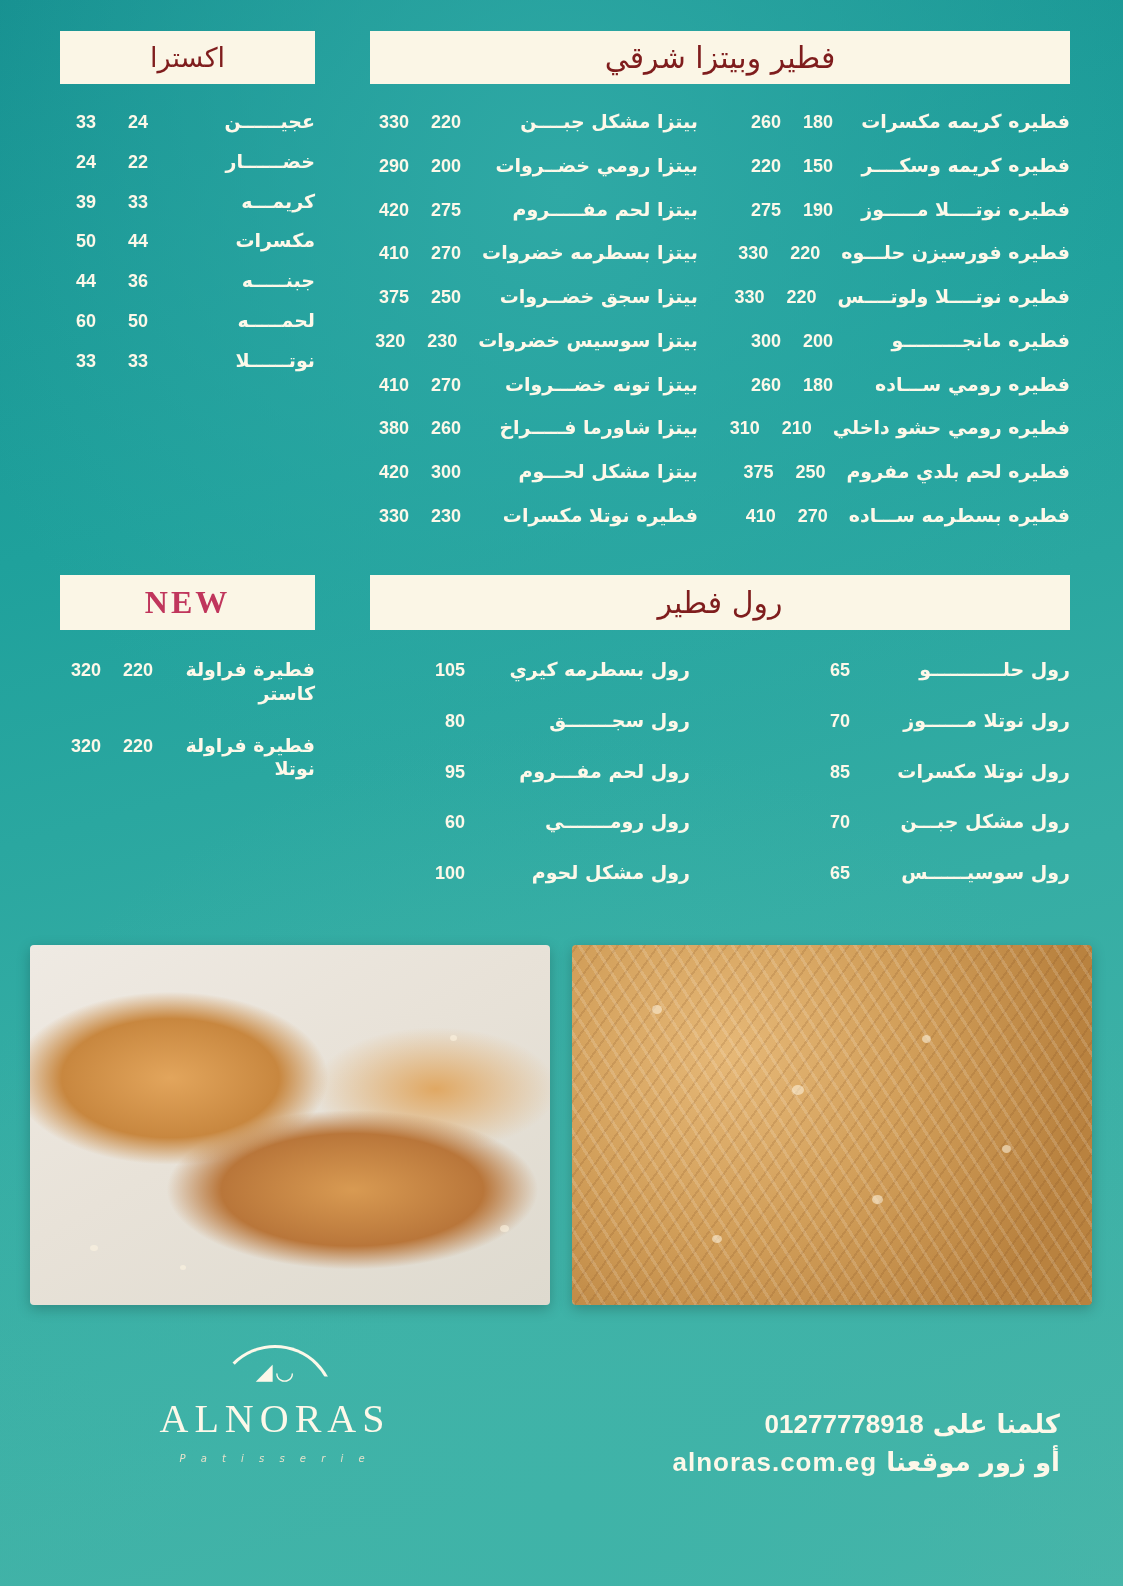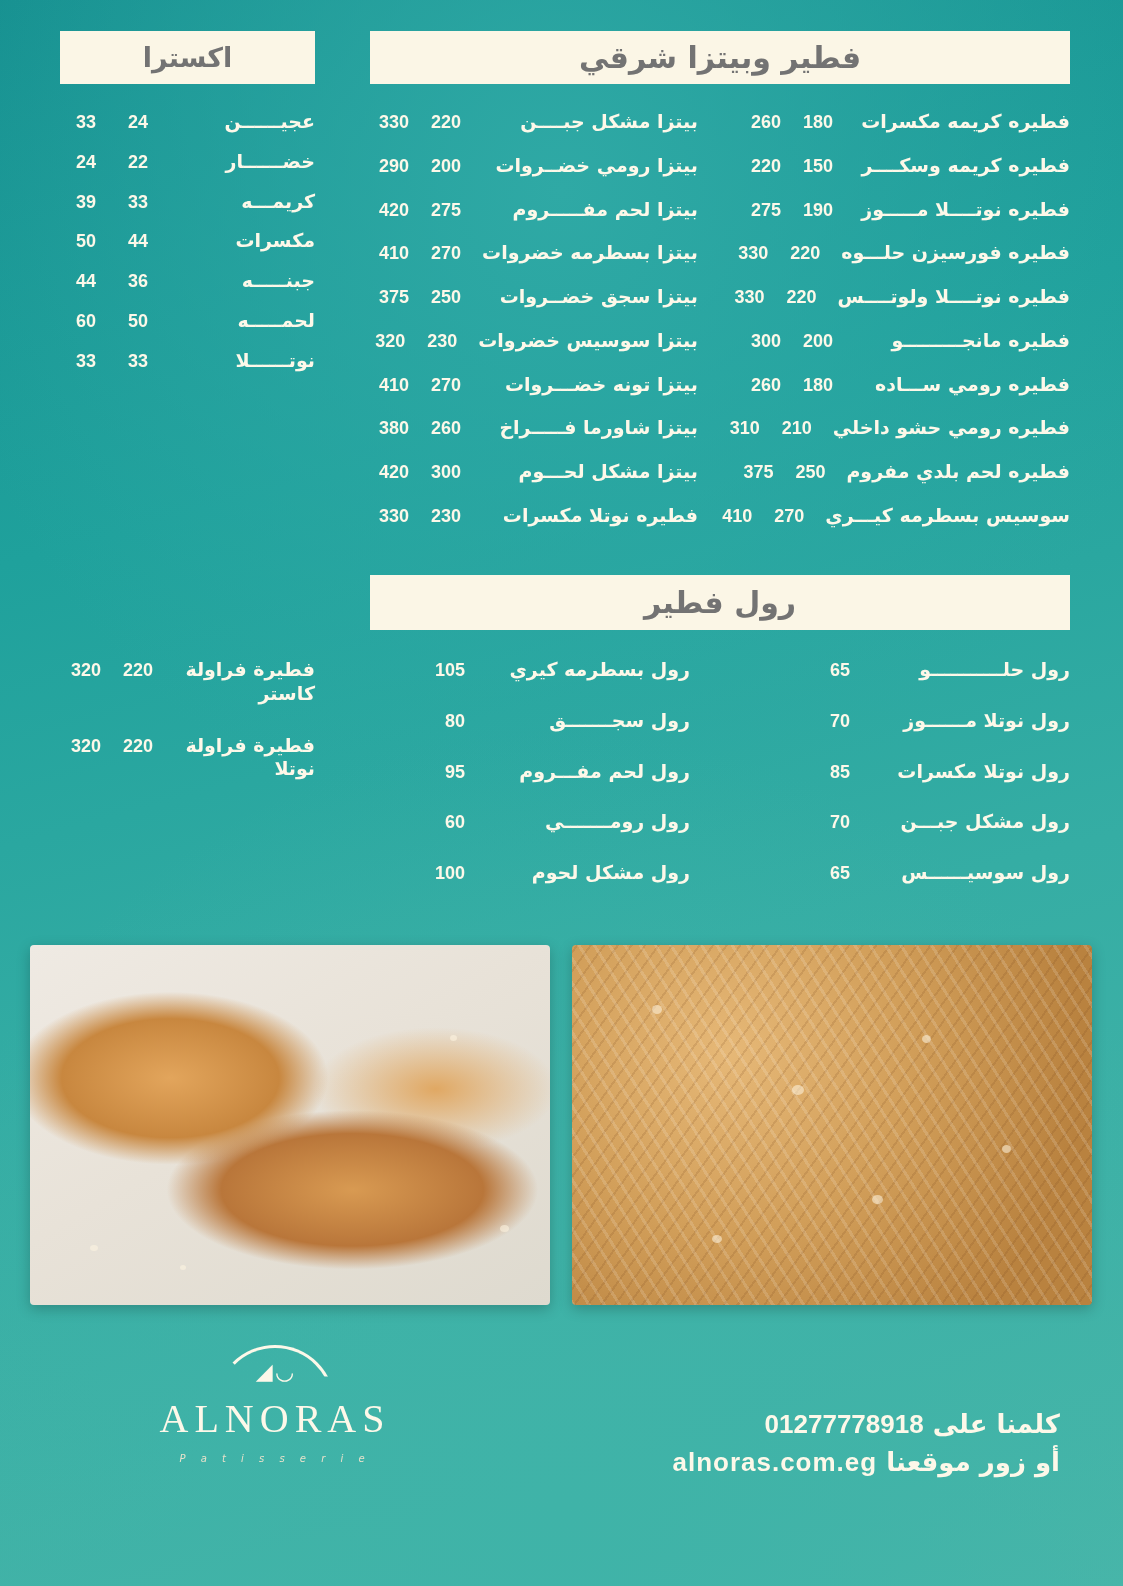--- a/index.html
+++ b/index.html
@@ -27,22 +27,22 @@
 
   
   .band {
     position: absolute;
     background: #fbf6e6;
     display: flex;
     align-items: center;
     justify-content: center;
   }
   .band-title {
-    color: #737373;
-    font-weight: 700;
+    color: #7f1d1d;
+    font-weight: 400;
     white-space: nowrap;
   }
   .band-title.script {
     font-family: "DejaVu Sans", sans-serif;
     font-size: 30px;
     letter-spacing: 1px;
   }
   .band-title.plain {
     font-size: 27px;
     letter-spacing: 2px;
@@ -284,21 +284,21 @@
       <span class="m-name">فطيره رومي حشو داخلي</span>
       <span class="m-p2">210</span>
       <span class="m-p1">310</span>
     </div>
     <div class="menu-row" style="margin-bottom:20px;">
       <span class="m-name">فطيره لحم بلدي مفروم</span>
       <span class="m-p2">250</span>
       <span class="m-p1">375</span>
     </div>
     <div class="menu-row" style="margin-bottom:20px;">
-      <span class="m-name">سوسيس بسطرمه كيـــري</span>
+      <span class="m-name">فطيره بسطرمه ســـاده</span>
       <span class="m-p2">270</span>
       <span class="m-p1">410</span>
     </div>
   </div>
 
   <div class="menu-list" style="left:368px; top:110px; width:330px;">
     <div class="menu-row" style="margin-bottom:20px;">
       <span class="m-name">بيتزا مشكل جبــــن</span>
       <span class="m-p2">220</span>
       <span class="m-p1">330</span>
@@ -343,20 +343,23 @@
       <span class="m-p2">300</span>
       <span class="m-p1">420</span>
     </div>
     <div class="menu-row" style="margin-bottom:20px;">
       <span class="m-name">فطيره نوتلا مكسرات</span>
       <span class="m-p2">230</span>
       <span class="m-p1">330</span>
     </div>
   </div>
 
+  <div class="band" style="left:60px; top:575px; width:255px; height:55px;">
+    <span class="band-title new">NEW</span>
+  </div>
 
   <div class="band" style="left:370px; top:575px; width:700px; height:55px;justify-content:center;">
     <span class="band-title script">رول فطير</span>
   </div>
 
   <div class="menu-list" style="left:60px; top:658px; width:255px;">
     <div class="menu-row wrap" style="margin-bottom:28px;">
       <span class="m-name">فطيرة فراولة كاستر</span>
       <span class="m-p2">220</span>
       <span class="m-p1">320</span>

